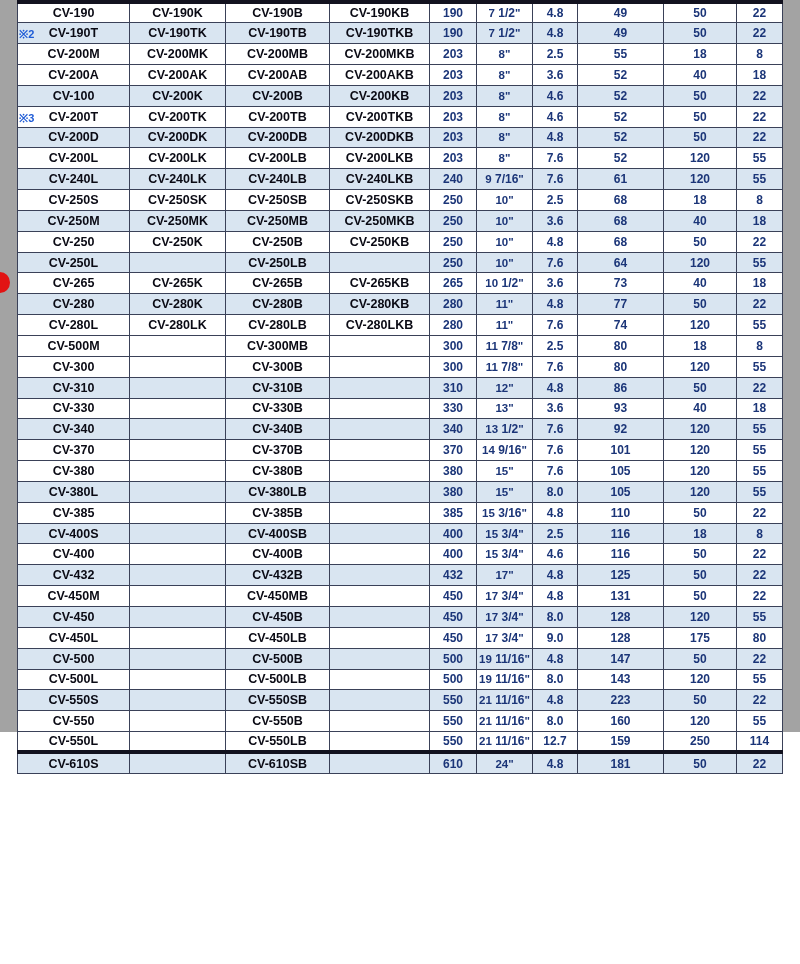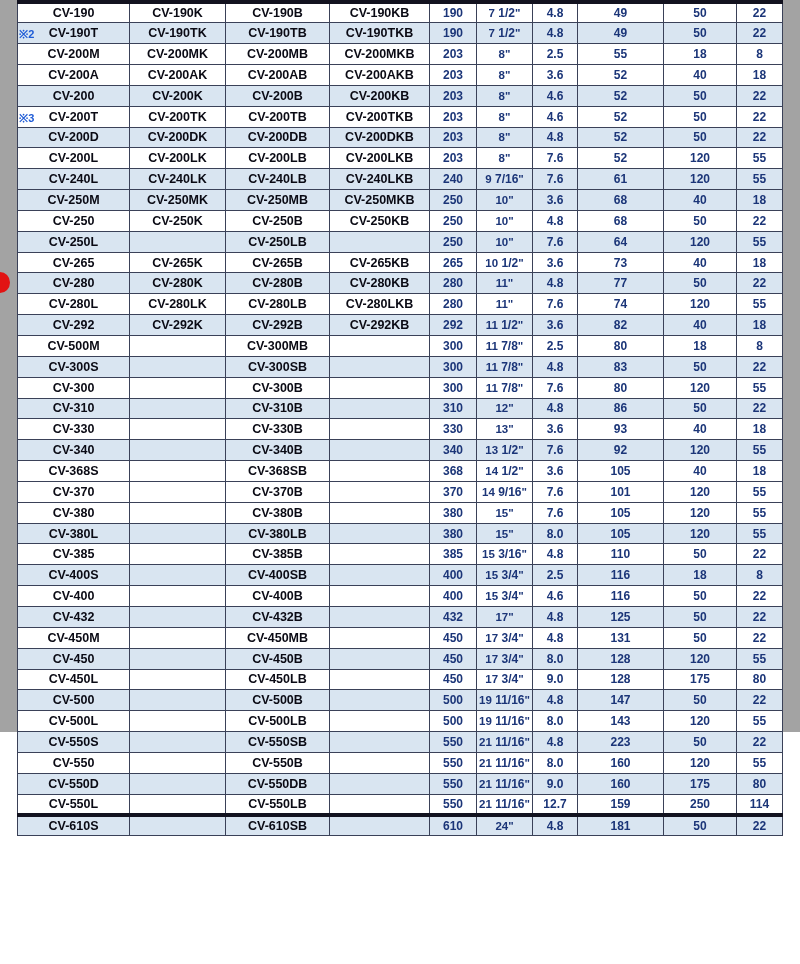--- a/index.html
+++ b/index.html
@@ -108,21 +108,21 @@
           <td class="model">CV-200AB</td>
           <td class="model">CV-200AKB</td>
           <td class="num">203</td>
           <td class="num inch"><span>8</span><span>"</span></td>
           <td class="num">3.6</td>
           <td class="num">52</td>
           <td class="num">40</td>
           <td class="num">18</td>
         </tr>
         <tr class="alt">
-          <td class="model"><span>CV-200</span></td>
+          <td class="model"><span>CV-100</span></td>
           <td class="model">CV-200K</td>
           <td class="model">CV-200B</td>
           <td class="model">CV-200KB</td>
           <td class="num">203</td>
           <td class="num inch"><span>8</span><span>"</span></td>
           <td class="num">4.6</td>
           <td class="num">52</td>
           <td class="num">50</td>
           <td class="num">22</td>
         </tr>
@@ -166,20 +166,32 @@
           <td class="model"><span>CV-240L</span></td>
           <td class="model">CV-240LK</td>
           <td class="model">CV-240LB</td>
           <td class="model">CV-240LKB</td>
           <td class="num">240</td>
           <td class="num inch"><span>9</span><span class="frac"> 7/16</span><span>"</span></td>
           <td class="num">7.6</td>
           <td class="num">61</td>
           <td class="num">120</td>
           <td class="num">55</td>
+        </tr>
+        <tr class="base">
+          <td class="model"><span>CV-250S</span></td>
+          <td class="model">CV-250SK</td>
+          <td class="model">CV-250SB</td>
+          <td class="model">CV-250SKB</td>
+          <td class="num">250</td>
+          <td class="num inch"><span>10</span><span>"</span></td>
+          <td class="num">2.5</td>
+          <td class="num">68</td>
+          <td class="num">18</td>
+          <td class="num">8</td>
         </tr>
         <tr class="alt">
           <td class="model"><span>CV-250M</span></td>
           <td class="model">CV-250MK</td>
           <td class="model">CV-250MB</td>
           <td class="model">CV-250MKB</td>
           <td class="num">250</td>
           <td class="num inch"><span>10</span><span>"</span></td>
           <td class="num">3.6</td>
           <td class="num">68</td>
@@ -239,55 +251,31 @@
           <td class="model">CV-280LK</td>
           <td class="model">CV-280LB</td>
           <td class="model">CV-280LKB</td>
           <td class="num">280</td>
           <td class="num inch"><span>11</span><span>"</span></td>
           <td class="num">7.6</td>
           <td class="num">74</td>
           <td class="num">120</td>
           <td class="num">55</td>
         </tr>
-        <tr class="alt">
-          <td class="model"><span>CV-292</span></td>
-          <td class="model">CV-292K</td>
-          <td class="model">CV-292B</td>
-          <td class="model">CV-292KB</td>
-          <td class="num">292</td>
-          <td class="num inch"><span>11</span><span class="frac"> 1/2</span><span>"</span></td>
-          <td class="num">3.6</td>
-          <td class="num">82</td>
-          <td class="num">40</td>
-          <td class="num">18</td>
-        </tr>
         <tr class="base">
           <td class="model"><span>CV-500M</span></td>
           <td class="model"></td>
           <td class="model">CV-300MB</td>
           <td class="model"></td>
           <td class="num">300</td>
           <td class="num inch"><span>11</span><span class="frac"> 7/8</span><span>"</span></td>
           <td class="num">2.5</td>
           <td class="num">80</td>
           <td class="num">18</td>
           <td class="num">8</td>
-        </tr>
-        <tr class="alt">
-          <td class="model"><span>CV-300S</span></td>
-          <td class="model"></td>
-          <td class="model">CV-300SB</td>
-          <td class="model"></td>
-          <td class="num">300</td>
-          <td class="num inch"><span>11</span><span class="frac"> 7/8</span><span>"</span></td>
-          <td class="num">4.8</td>
-          <td class="num">83</td>
-          <td class="num">50</td>
-          <td class="num">22</td>
         </tr>
         <tr class="base">
           <td class="model"><span>CV-300</span></td>
           <td class="model"></td>
           <td class="model">CV-300B</td>
           <td class="model"></td>
           <td class="num">300</td>
           <td class="num inch"><span>11</span><span class="frac"> 7/8</span><span>"</span></td>
           <td class="num">7.6</td>
           <td class="num">80</td>
@@ -322,32 +310,20 @@
           <td class="model"><span>CV-340</span></td>
           <td class="model"></td>
           <td class="model">CV-340B</td>
           <td class="model"></td>
           <td class="num">340</td>
           <td class="num inch"><span>13</span><span class="frac"> 1/2</span><span>"</span></td>
           <td class="num">7.6</td>
           <td class="num">92</td>
           <td class="num">120</td>
           <td class="num">55</td>
-        </tr>
-        <tr class="base">
-          <td class="model"><span>CV-368S</span></td>
-          <td class="model"></td>
-          <td class="model">CV-368SB</td>
-          <td class="model"></td>
-          <td class="num">368</td>
-          <td class="num inch"><span>14</span><span class="frac"> 1/2</span><span>"</span></td>
-          <td class="num">3.6</td>
-          <td class="num">105</td>
-          <td class="num">40</td>
-          <td class="num">18</td>
         </tr>
         <tr class="base">
           <td class="model"><span>CV-370</span></td>
           <td class="model"></td>
           <td class="model">CV-370B</td>
           <td class="model"></td>
           <td class="num">370</td>
           <td class="num inch"><span>14</span><span class="frac"> 9/16</span><span>"</span></td>
           <td class="num">7.6</td>
           <td class="num">101</td>
@@ -503,32 +479,20 @@
           <td class="model"></td>
           <td class="model">CV-550B</td>
           <td class="model"></td>
           <td class="num">550</td>
           <td class="num inch"><span>21</span><span class="frac"> 11/16</span><span>"</span></td>
           <td class="num">8.0</td>
           <td class="num">160</td>
           <td class="num">120</td>
           <td class="num">55</td>
         </tr>
-        <tr class="alt">
-          <td class="model"><span>CV-550D</span></td>
-          <td class="model"></td>
-          <td class="model">CV-550DB</td>
-          <td class="model"></td>
-          <td class="num">550</td>
-          <td class="num inch"><span>21</span><span class="frac"> 11/16</span><span>"</span></td>
-          <td class="num">9.0</td>
-          <td class="num">160</td>
-          <td class="num">175</td>
-          <td class="num">80</td>
-        </tr>
         <tr class="base">
           <td class="model"><span>CV-550L</span></td>
           <td class="model"></td>
           <td class="model">CV-550LB</td>
           <td class="model"></td>
           <td class="num">550</td>
           <td class="num inch"><span>21</span><span class="frac"> 11/16</span><span>"</span></td>
           <td class="num">12.7</td>
           <td class="num">159</td>
           <td class="num">250</td>

